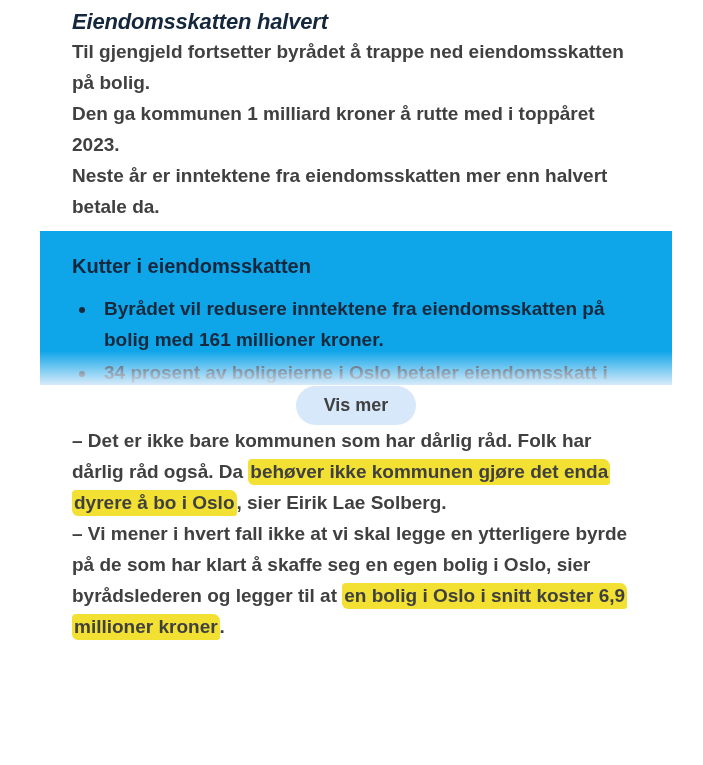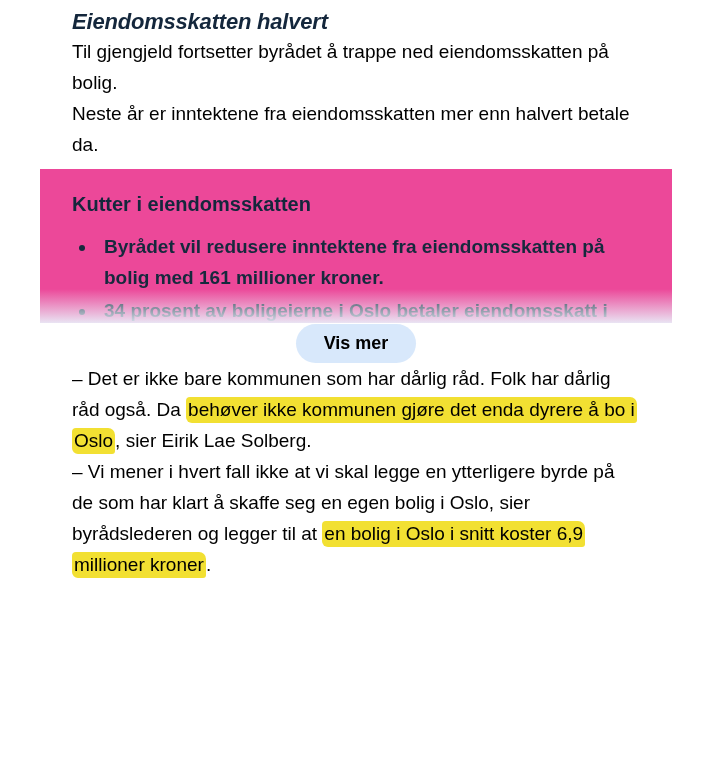--- a/index.html
+++ b/index.html
@@ -20,36 +20,37 @@
     line-height: 28px;
     font-weight: 700;
     letter-spacing: -0.2px;
     color: #14273c;
     font-style: italic;
   }
   p.body-text {
     margin: 0;
     font-size: 19px;
     line-height: 31px;
-    color: #000000;
+    color: #404040;
+    font-weight: bold;
   }
   .p1 { margin-top: 9px; }
   .p2 { margin-top: 10px; font-weight: 700; }
   .p3 { margin-top: 13px; }
   .p4 { margin-top: 12px; }
   .p5 { margin-top: 15px; font-style: italic; }
   .p6 { margin-top: 13px; }
 
   .factbox {
     position: relative;
     margin: 9px 0 0 -32px;
     width: 632px;
     height: 154px;
     box-sizing: border-box;
-    background: #ec4899;
+    background: #0ea5e9;
     padding: 23px 32px 0 32px;
     overflow: hidden;
   }
   .factbox h3 {
     margin: 0;
     font-size: 20px;
     line-height: 24px;
     font-weight: 700;
     color: #14273c;
   }
@@ -75,21 +76,21 @@
 
   .show-more-row {
     margin-left: -32px;
     width: 632px;
     text-align: center;
     margin-top: 1px;
   }
   .show-more-button {
     display: inline-block;
     background: #d8e8fb;
-    color: #000000;
+    color: #404040;
     font-family: "Liberation Sans", sans-serif;
     font-size: 18px;
     font-weight: 700;
     line-height: 20px;
     padding: 9px 28px 10px 28px;
     border: none;
     border-radius: 999px;
     cursor: pointer;
   }
 
@@ -103,20 +104,21 @@
 </style>
 </head>
 <body>
 
 <div class="article">
 
   <h2 class="page-title">Eiendomsskatten halvert</h2>
 
   <p class="body-text p1">Til gjengjeld fortsetter byrådet å trappe ned eiendomsskatten på bolig.</p>
 
+  <p class="body-text p2">Den ga kommunen 1 milliard kroner å rutte med i toppåret 2023.</p>
 
   <p class="body-text p3">Neste år er inntektene fra eiendomsskatten mer enn halvert betale da.</p>
 
   <div class="factbox">
     <h3>Kutter i eiendomsskatten</h3>
     <ul>
       <li>Byrådet vil redusere inntektene fra eiendomsskatten på bolig med 161 millioner kroner.</li>
       <li>34 prosent av boligeierne i Oslo betaler eiendomsskatt i dag.</li>
     </ul>
     <div class="factbox-fade"></div>

